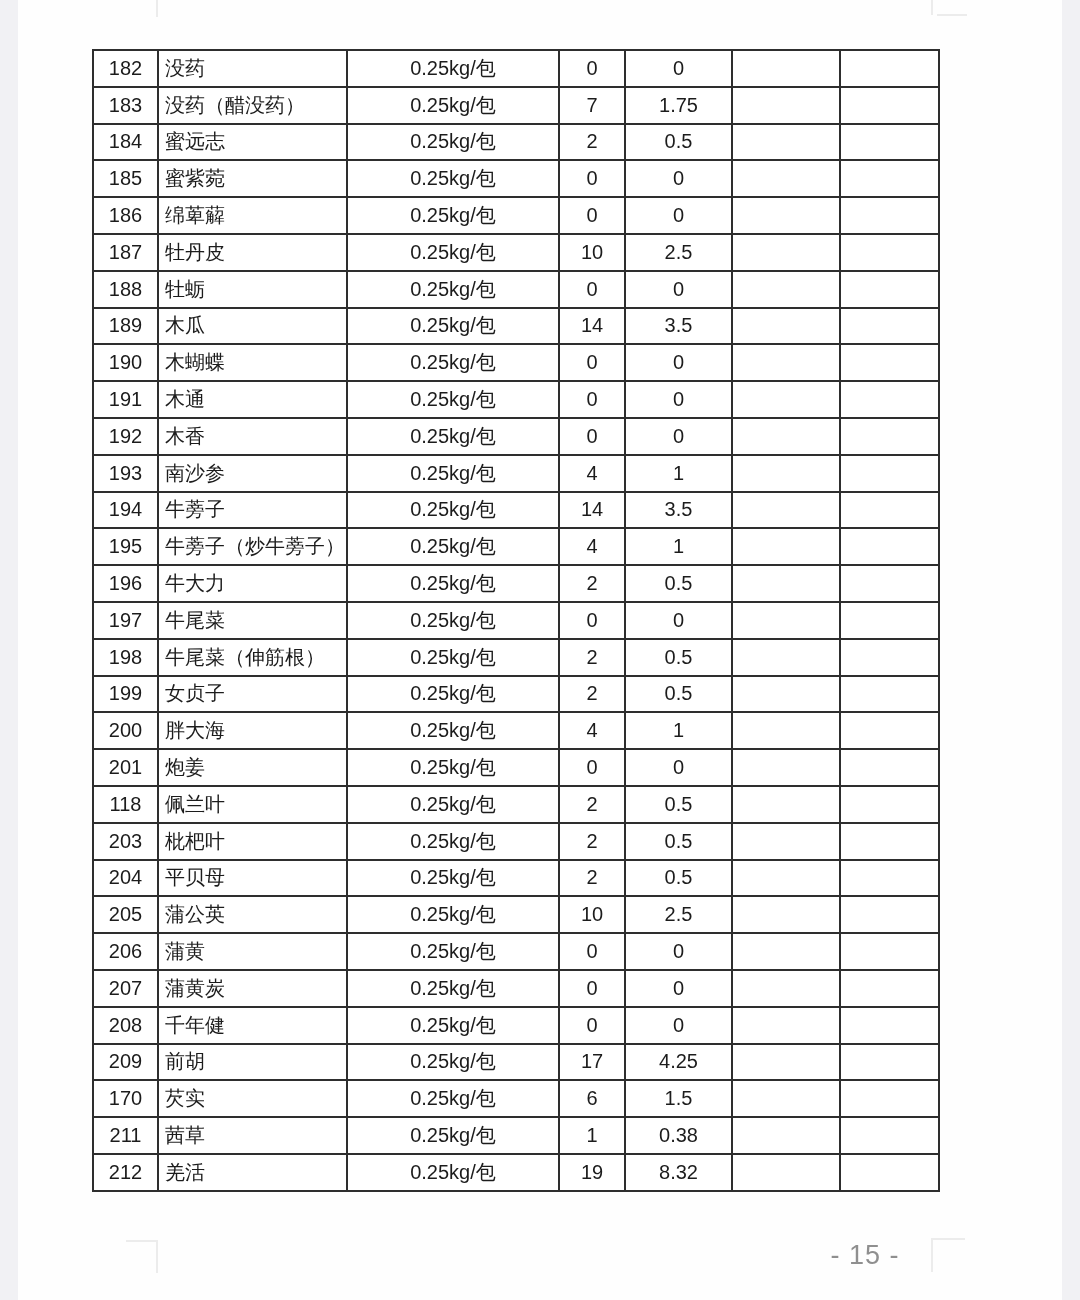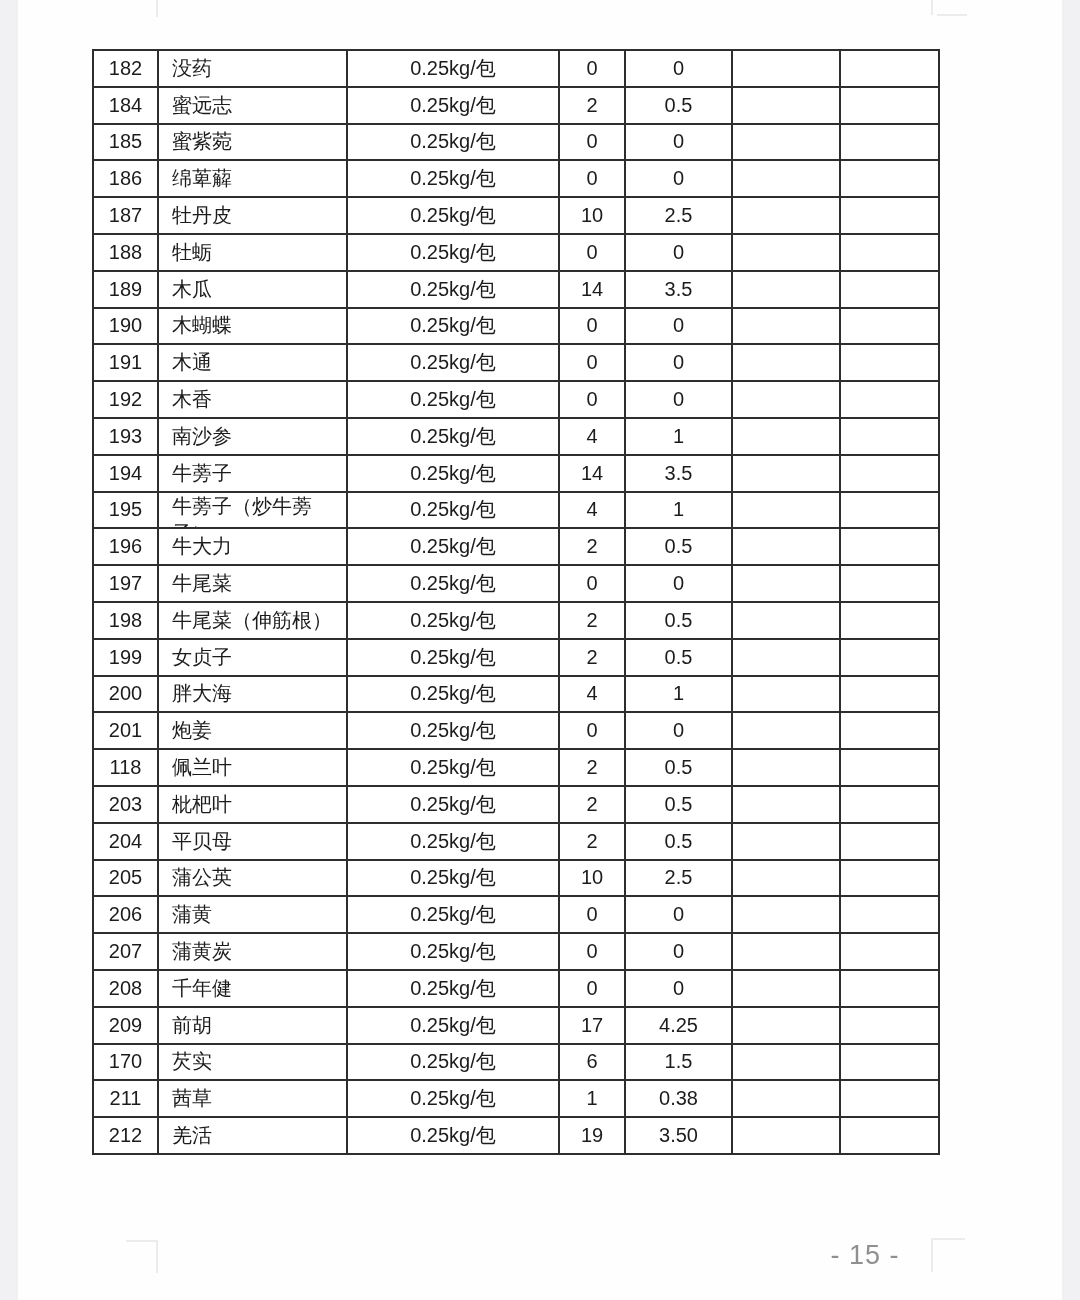--- a/index.html
+++ b/index.html
@@ -38,21 +38,21 @@
     border: 2px solid var(--border-color);
     height: 36.8px;
     font-size: 20px;
     vertical-align: middle;
     padding: 0;
     background: #fff;
   }
   .herb-table td.c-serial { text-align: center; }
   .herb-table td.c-name   { text-align: left; }
   .herb-table td.c-name .name-inner {
-    padding-left: 13px;
+    padding-left: 6px;
     line-height: 27px;
     max-height: 34px;
     overflow: hidden;
   }
   .herb-table td.c-spec,
   .herb-table td.c-qty,
   .herb-table td.c-amount { text-align: center; }
 
   .page-number {
     position: absolute;
@@ -104,20 +104,31 @@
         <td class="c-name">
           <div class="name-inner">没药</div>
         </td>
         <td class="c-spec">0.25kg/包</td>
         <td class="c-qty">0</td>
         <td class="c-amount">0</td>
         <td class="c-blank"></td>
         <td class="c-blank"></td>
       </tr>
       <tr>
+        <td class="c-serial">183</td>
+        <td class="c-name">
+          <div class="name-inner">没药（醋没药）</div>
+        </td>
+        <td class="c-spec">0.25kg/包</td>
+        <td class="c-qty">7</td>
+        <td class="c-amount">1.75</td>
+        <td class="c-blank"></td>
+        <td class="c-blank"></td>
+      </tr>
+      <tr>
         <td class="c-serial">184</td>
         <td class="c-name">
           <div class="name-inner">蜜远志</div>
         </td>
         <td class="c-spec">0.25kg/包</td>
         <td class="c-qty">2</td>
         <td class="c-amount">0.5</td>
         <td class="c-blank"></td>
         <td class="c-blank"></td>
       </tr>
@@ -418,20 +429,20 @@
         <td class="c-blank"></td>
         <td class="c-blank"></td>
       </tr>
       <tr>
         <td class="c-serial">212</td>
         <td class="c-name">
           <div class="name-inner">羌活</div>
         </td>
         <td class="c-spec">0.25kg/包</td>
         <td class="c-qty">19</td>
-        <td class="c-amount">3.50</td>
+        <td class="c-amount">8.32</td>
         <td class="c-blank"></td>
         <td class="c-blank"></td>
       </tr>
     </tbody>
 </table>
 
 <div class="page-number">- 15 -</div>
 
 </body></html>

